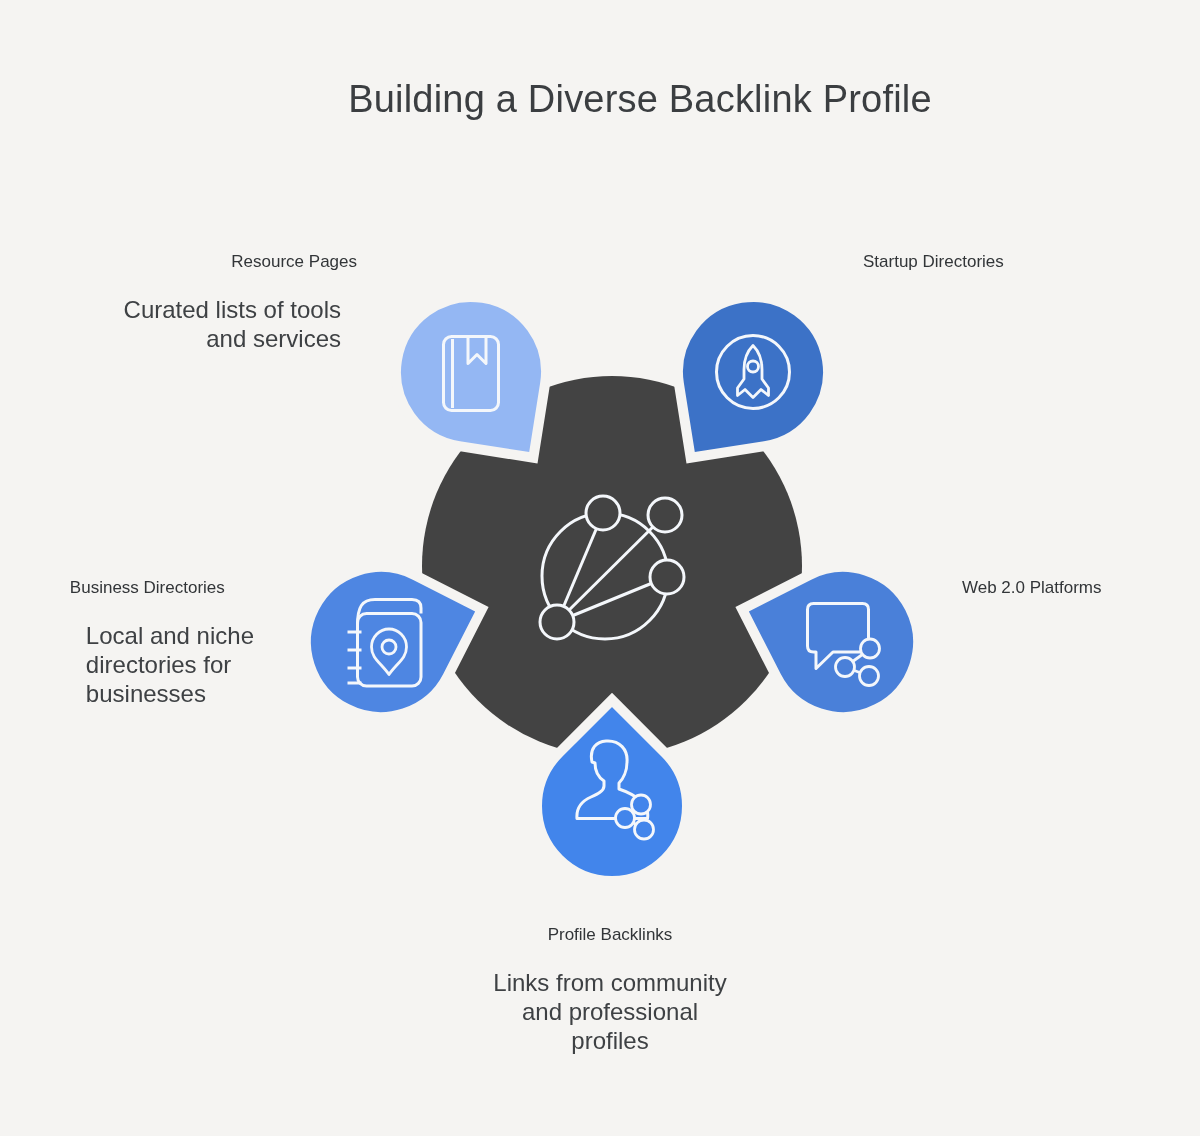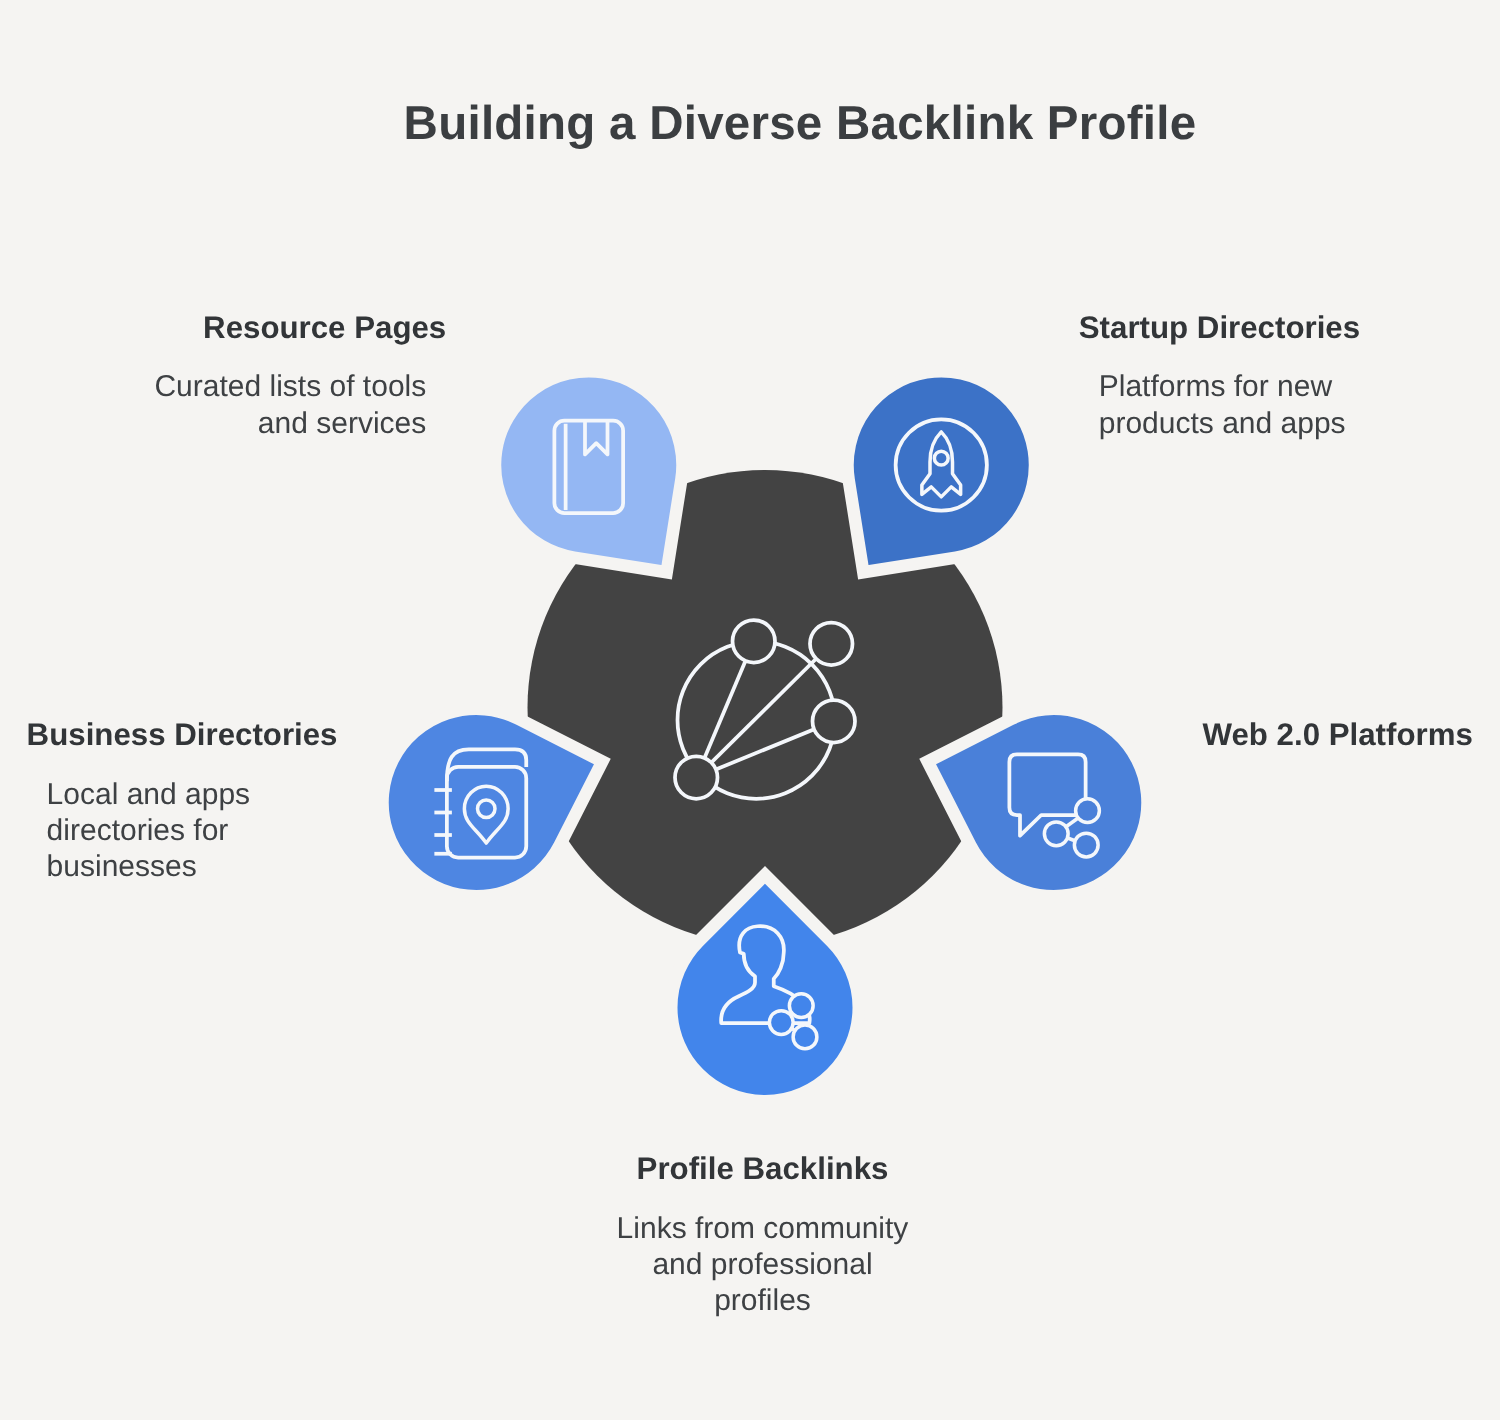--- a/index.html
+++ b/index.html
@@ -5,26 +5,26 @@
   html,body{margin:0;padding:0;}
   body{
     width:1200px;height:1136px;position:relative;overflow:hidden;
     background:var(--background,#f5f4f2);
     font-family:"Liberation Sans","DejaVu Sans",sans-serif;
   }
   .stage{position:absolute;inset:0;}
   svg{position:absolute;left:0;top:0;}
   .title{
     position:absolute;top:78px;left:80px;right:0;
-    text-align:center;font-size:38px;font-weight:700;
+    text-align:center;font-size:38px;font-weight:400;
     color:var(--title,#3b3e41);letter-spacing:.2px;
   }
   .label{position:absolute;}
   .label .hd{
-    font-size:25px;font-weight:700;line-height:28px;margin:0 0 19px 0;
+    font-size:17px;font-weight:400;line-height:28px;margin:0 0 19px 0;
     color:var(--text-primary,#323538);
   }
   .label .bd{
     font-size:24px;line-height:29px;margin:16px;white-space:pre-line;
     color:var(--text-secondary,#3e4144);
   }
   .lab-resource{right:843px;top:248px;text-align:right;}
   .lab-startup{left:863px;top:248px;text-align:left;}
   .lab-business{right:930px;top:574px;text-align:left;}
   .lab-web20{left:962px;top:574px;text-align:left;}
@@ -110,27 +110,25 @@
   <div class="title">Building a Diverse Backlink Profile</div>
 
   <div class="label lab-resource">
     <p class="hd">Resource Pages</p>
     <p class="bd">Curated lists of tools
 and services</p>
   </div>
 
   <div class="label lab-startup">
     <p class="hd">Startup Directories</p>
-    <p class="bd">Platforms for new
-products and apps</p>
   </div>
 
   <div class="label lab-business">
     <p class="hd">Business Directories</p>
-    <p class="bd">Local and apps
+    <p class="bd">Local and niche
 directories for
 businesses</p>
   </div>
 
   <div class="label lab-web20">
     <p class="hd">Web 2.0 Platforms</p>
   </div>
 
   <div class="label lab-profile">
     <p class="hd">Profile Backlinks</p>

